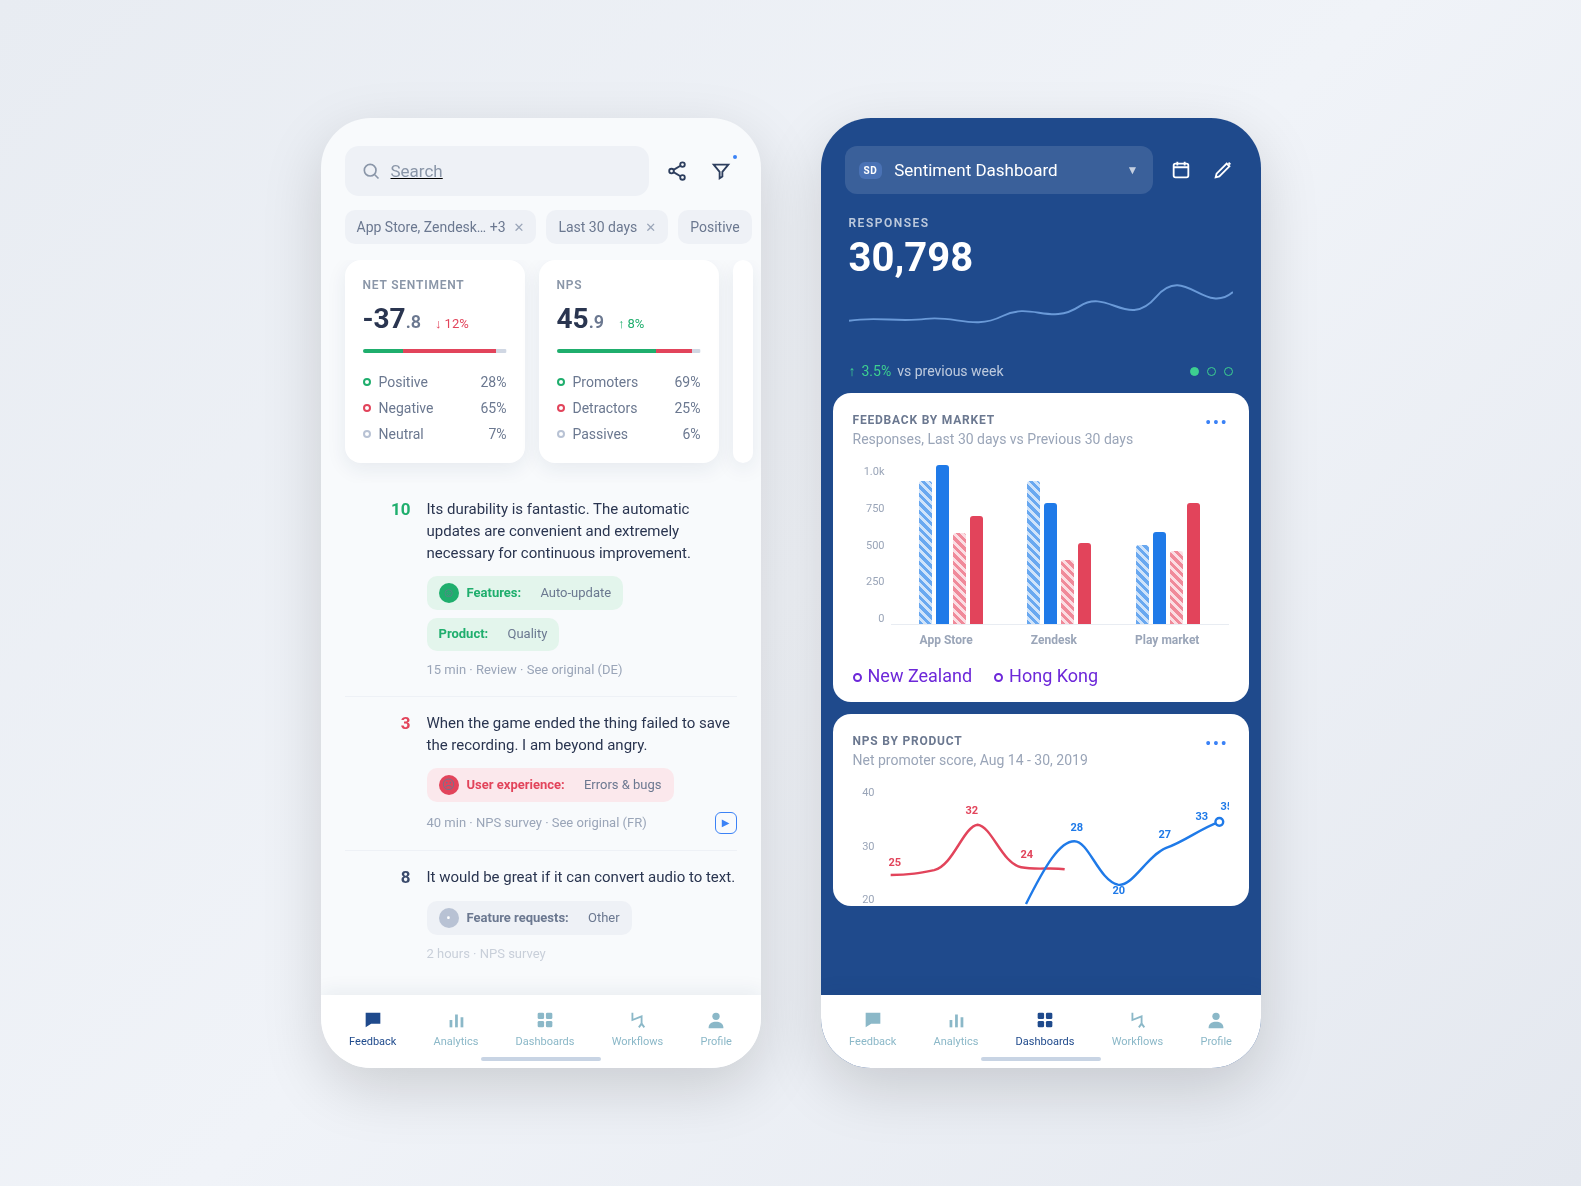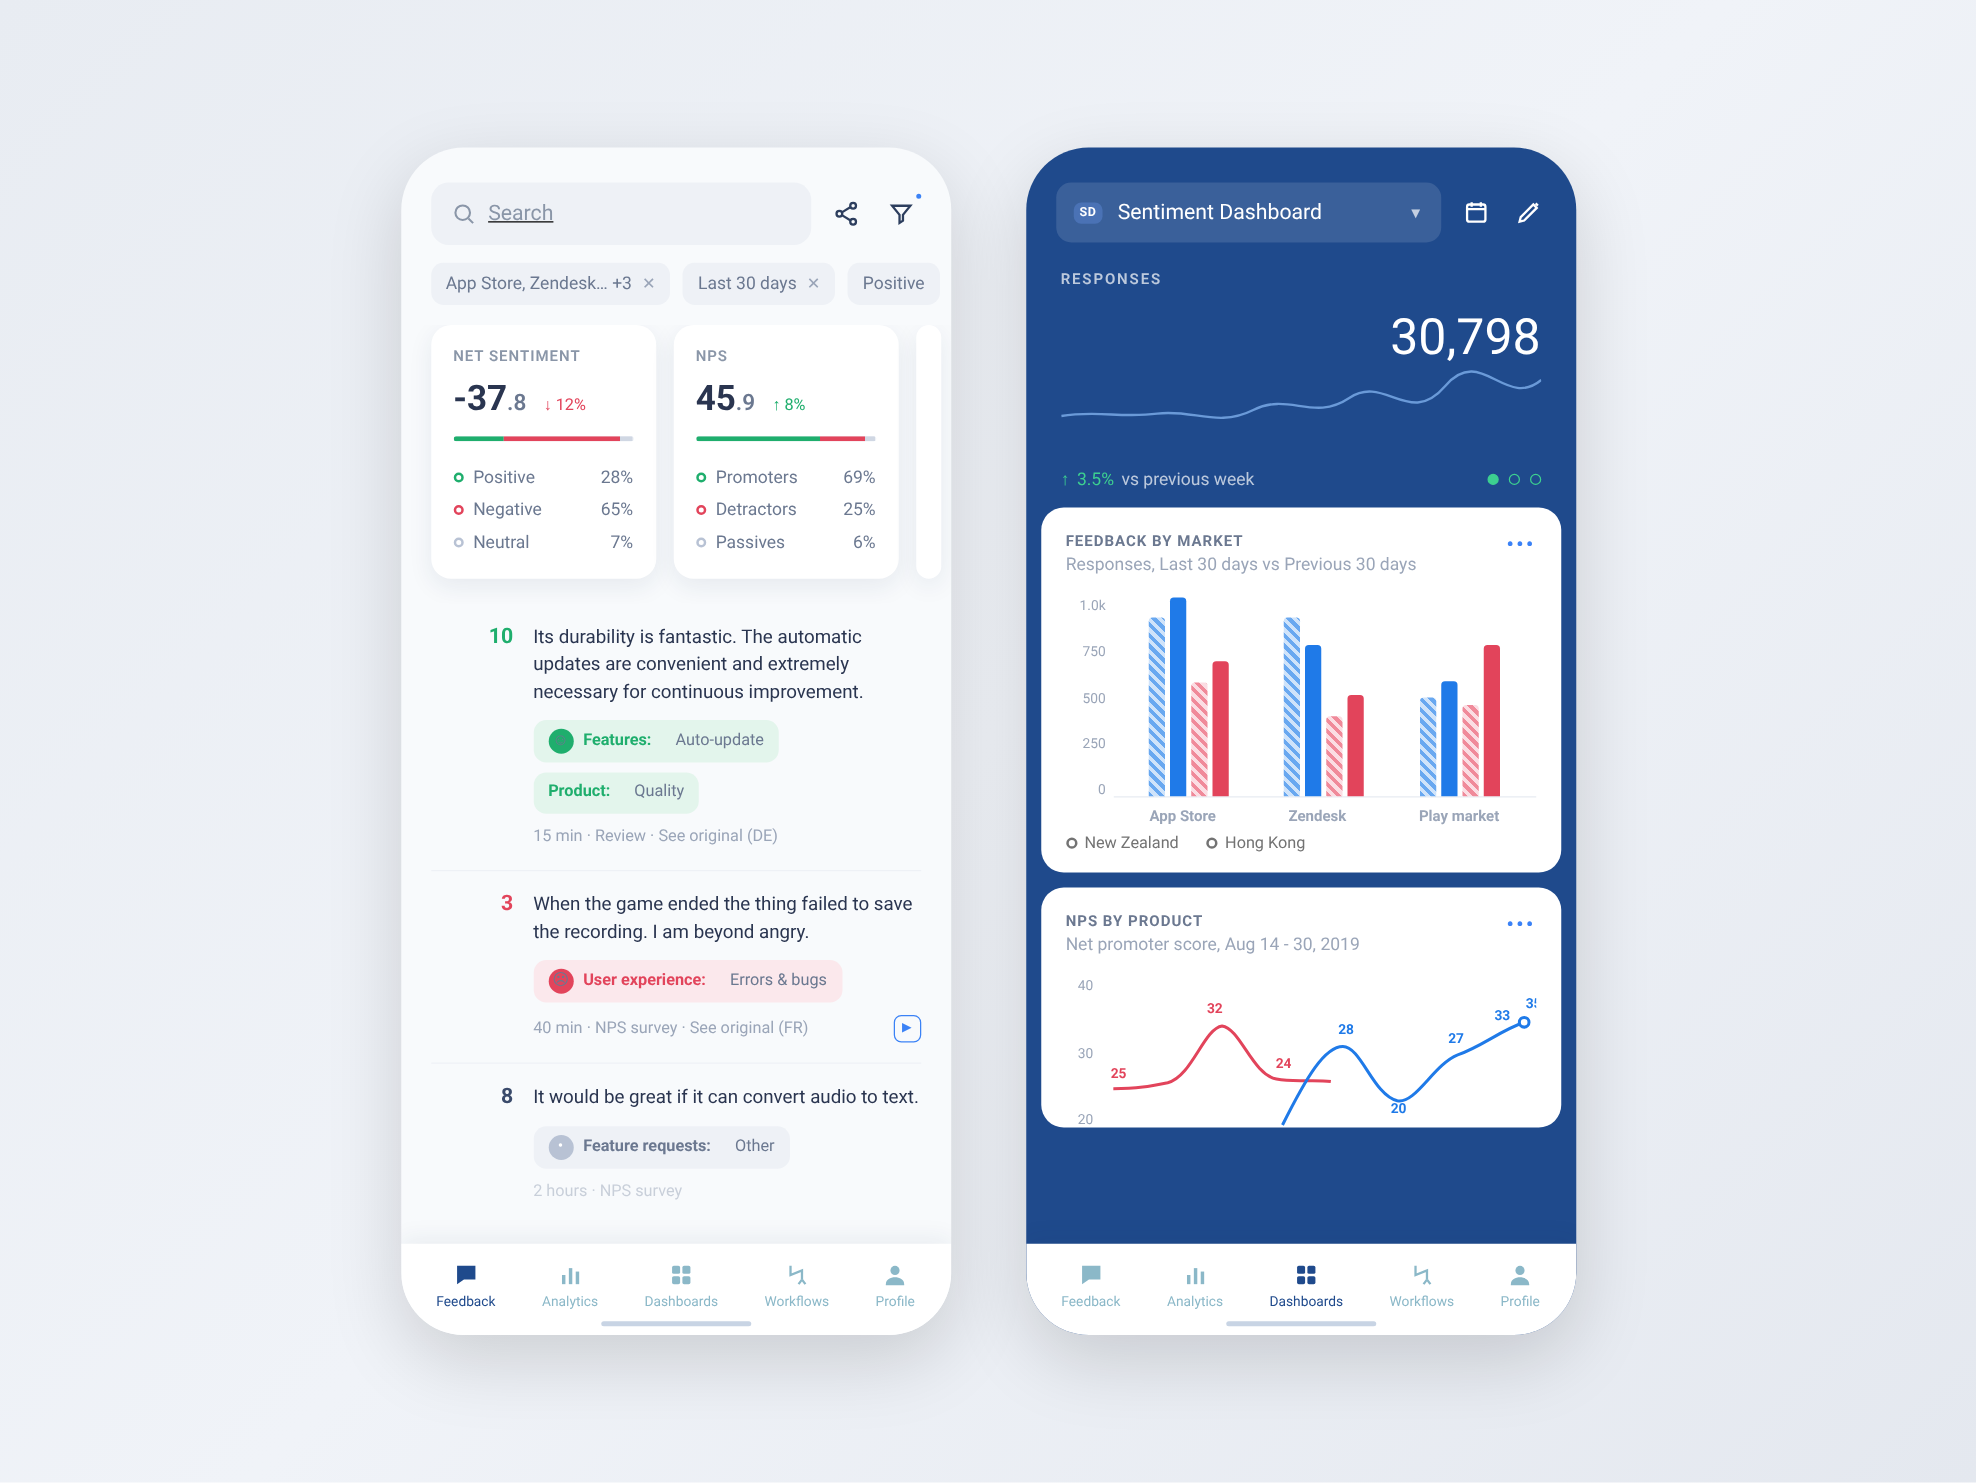--- a/index.html
+++ b/index.html
@@ -66,21 +66,21 @@
   
   .dark-top { padding: 28px 24px 10px; display:flex; align-items:center; gap:14px; }
   .dash-select { flex:1; background: rgba(255,255,255,0.12); border-radius:12px; height:48px; display:flex; align-items:center; padding:0 14px; gap:12px; color:#fff; font-size:17px;}
   .dash-badge { background:#4a72b5; border-radius:6px; padding:3px 5px; font-size:10px; font-weight:700; letter-spacing:.5px;}
   .dash-select .chev { margin-left:auto; opacity:.7; font-size:12px;}
   .dark-icon { width:28px; height:28px; color:#fff; display:flex; align-items:center; justify-content:center;}
   .dark-icon svg{width:22px;height:22px;}
 
   .resp-section { padding: 12px 28px 0; color:#fff; }
   .resp-label { font-size:12px; letter-spacing:1.5px; opacity:.7; font-weight:600;}
-  .resp-value { font-size:40px; font-weight:400; margin-top:16px;text-align:right;}
+  .resp-value { font-size:40px; font-weight:700; margin-top:4px;}
   .spark { padding: 0 28px; }
   .spark svg { width:100%; height:70px; }
   .resp-foot { padding: 8px 28px 14px; display:flex; align-items:center; justify-content:space-between; color:#fff;}
   .resp-delta { font-size:14px; display:flex; align-items:center; gap:6px;}
   .resp-delta .pct { color:#3dd090; }
   .resp-delta .vs { opacity:.7;}
   .dots { display:flex; gap:8px;}
   .dots span { width:9px; height:9px; border-radius:50%; border:1.5px solid #3dd090; background:transparent;}
   .dots .active { background:#3dd090;}
 
@@ -94,21 +94,21 @@
   .bar-chart { display:flex; }
   .y-axis { width:38px; display:flex; flex-direction:column; justify-content:space-between; height:160px; font-size:11px; color:#9aa5b8; text-align:right; padding-right:6px;}
   .bar-plot { flex:1; height:160px; border-bottom:1px solid #e8ecf2; display:flex; align-items:flex-end; justify-content:space-around; padding:0 6px;}
   .bar-group { display:flex; align-items:flex-end; gap:4px; height:100%;}
   .bar { width:13px; border-radius:3px 3px 0 0;}
   .bar-blue-s { background: repeating-linear-gradient(45deg,#69a8f0,#69a8f0 3px,#cfe3fa 3px,#cfe3fa 6px);}
   .bar-blue { background:#1f7ae8;}
   .bar-red-s { background: repeating-linear-gradient(45deg,#f08a9a,#f08a9a 3px,#fbdde3 3px,#fbdde3 6px);}
   .bar-red { background:#e2445b;}
   .x-labels { display:flex; margin-left:38px; justify-content:space-around; margin-top:8px; font-size:12px; color:#9aa5b8;font-weight:bold;}
-  .legend { display:flex; gap:22px; margin-top:7px; font-size:13px; color:#737373;}
+  .legend { display:flex; gap:22px; margin-top:18px; font-size:18px; color:#6d28d9;}
   .legend .dot2 { width:9px;height:9px;border-radius:50%;border:2px solid; display:inline-block; margin-right:6px; vertical-align:middle;}
   .db { border-color:#1f7ae8;}
   .dr { border-color:#e2445b;}
 
   .line-chart-wrap { padding-top:14px; position:relative;}
   .line-chart { display:flex;}
   .line-plot { flex:1; height:120px; position:relative; overflow:hidden; border-radius:0 0 14px 14px;}
   .y-axis2 { width:28px; display:flex; flex-direction:column; justify-content:space-between; height:120px; font-size:11px; color:#9aa5b8; text-align:right; padding-right:6px;}
   .line-plot svg { width:100%; height:120px;}
   .pt-lbl { position:absolute; font-size:11px; font-weight:700;}

